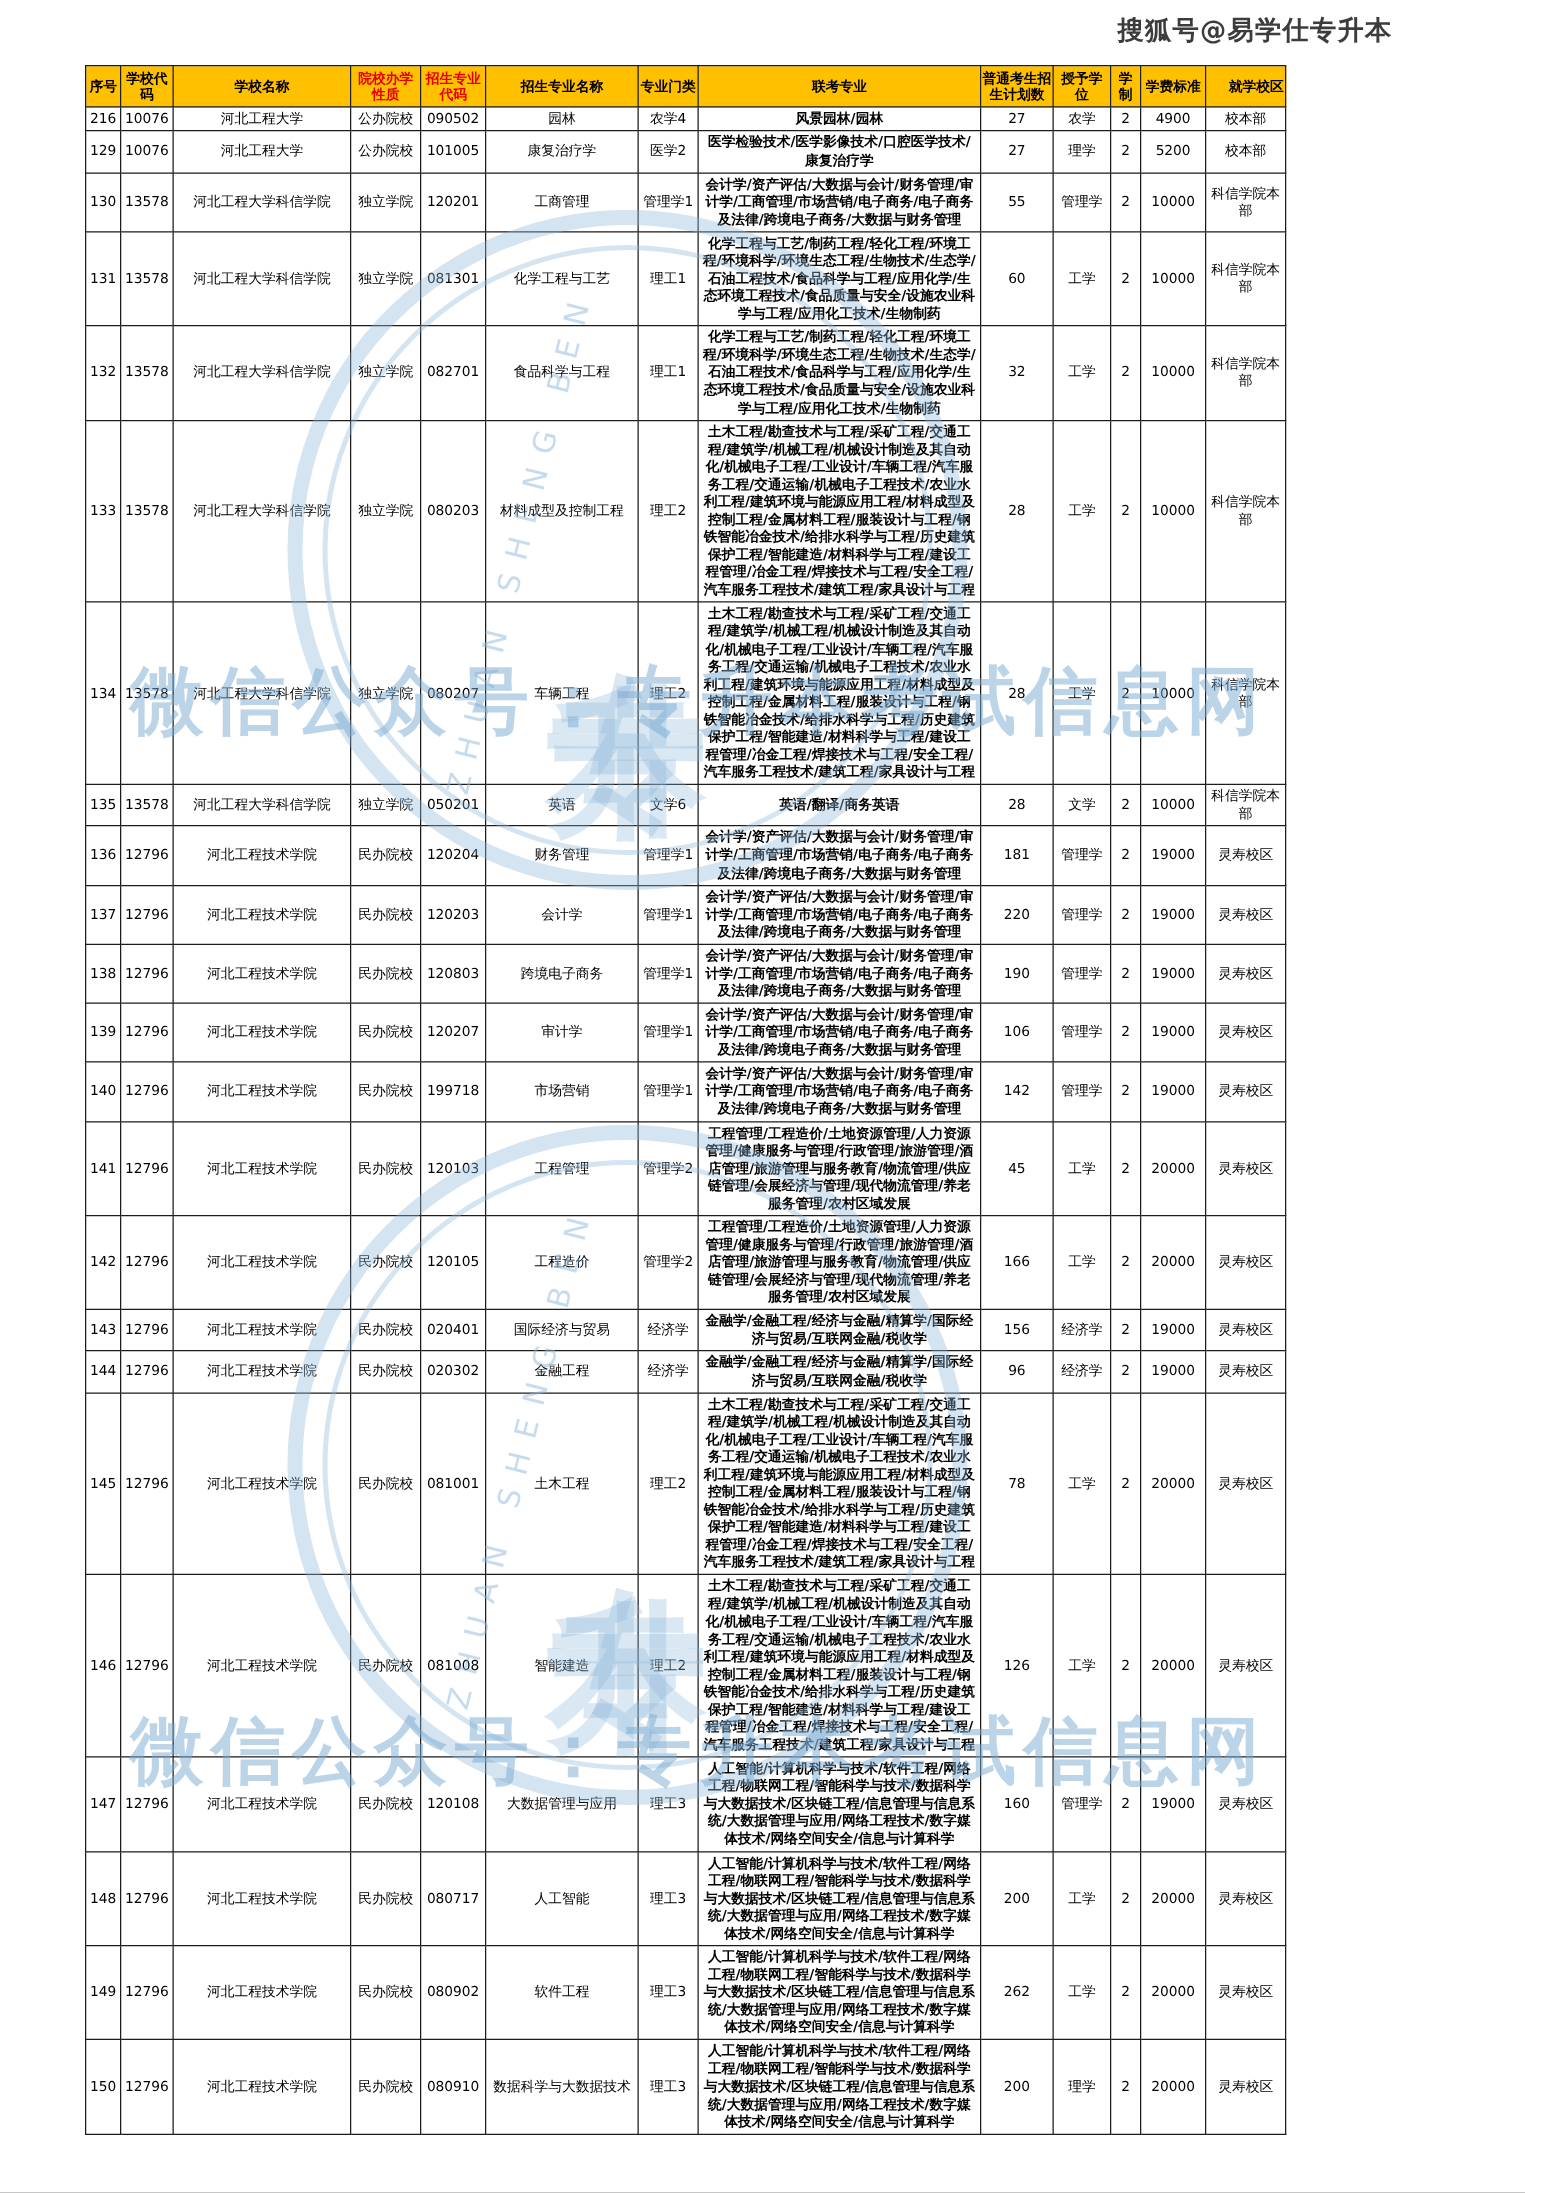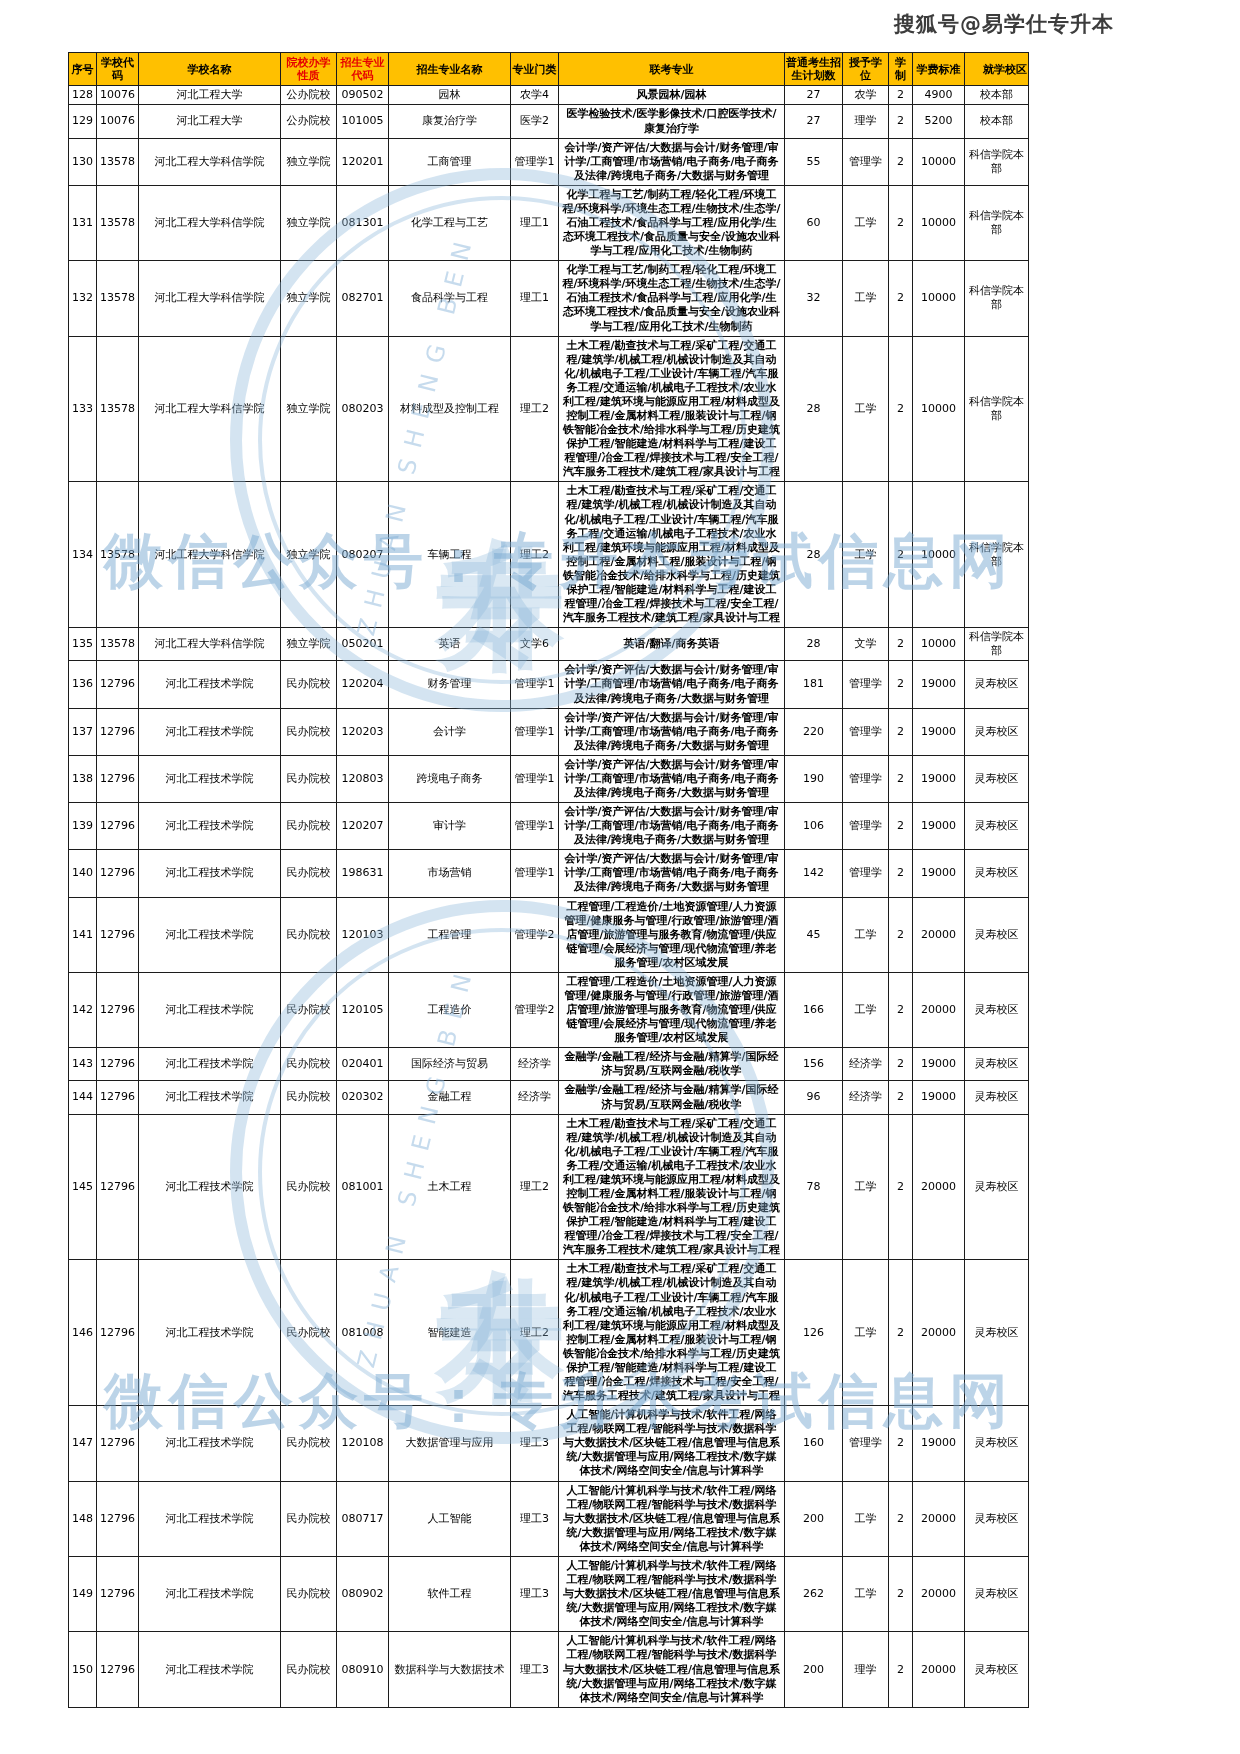--- a/index.html
+++ b/index.html
@@ -93,21 +93,21 @@
           <th style="color: rgb(0, 0, 0); margin-left: 14px;">联考专业</th>
           <th style="color: rgb(0, 0, 0);">普通考生招生计划数</th>
           <th style="color: rgb(0, 0, 0);">授予学位</th>
           <th style="color: rgb(0, 0, 0);">学制</th>
           <th style="color: rgb(0, 0, 0);">学费标准</th>
           <th style="color: rgb(0, 0, 0); text-align: right;">就学校区</th>
         </tr>
     </thead>
     <tbody>
         <tr>
-          <td class="c-seq">128</td>
+          <td class="c-seq">216</td>
           <td class="c-school_code">10076</td>
           <td class="c-school_name">河北工程大学</td>
           <td class="c-nature">公办院校</td>
           <td class="c-major_code">090502</td>
           <td class="c-major_name">园林</td>
           <td class="c-category">农学4</td>
           <td class="c-joint">风景园林/园林</td>
           <td class="c-plan">27</td>
           <td class="c-degree">农学</td>
           <td class="c-years">2</td>
@@ -277,21 +277,21 @@
           <td class="c-degree">管理学</td>
           <td class="c-years">2</td>
           <td class="c-tuition">19000</td>
           <td class="c-campus">灵寿校区</td>
         </tr>
         <tr>
           <td class="c-seq">140</td>
           <td class="c-school_code">12796</td>
           <td class="c-school_name">河北工程技术学院</td>
           <td class="c-nature">民办院校</td>
-          <td class="c-major_code">198631</td>
+          <td class="c-major_code">199718</td>
           <td class="c-major_name">市场营销</td>
           <td class="c-category">管理学1</td>
           <td class="c-joint">会计学/资产评估/大数据与会计/财务管理/审计学/工商管理/市场营销/电子商务/电子商务及法律/跨境电子商务/大数据与财务管理</td>
           <td class="c-plan">142</td>
           <td class="c-degree">管理学</td>
           <td class="c-years">2</td>
           <td class="c-tuition">19000</td>
           <td class="c-campus">灵寿校区</td>
         </tr>
         <tr>

